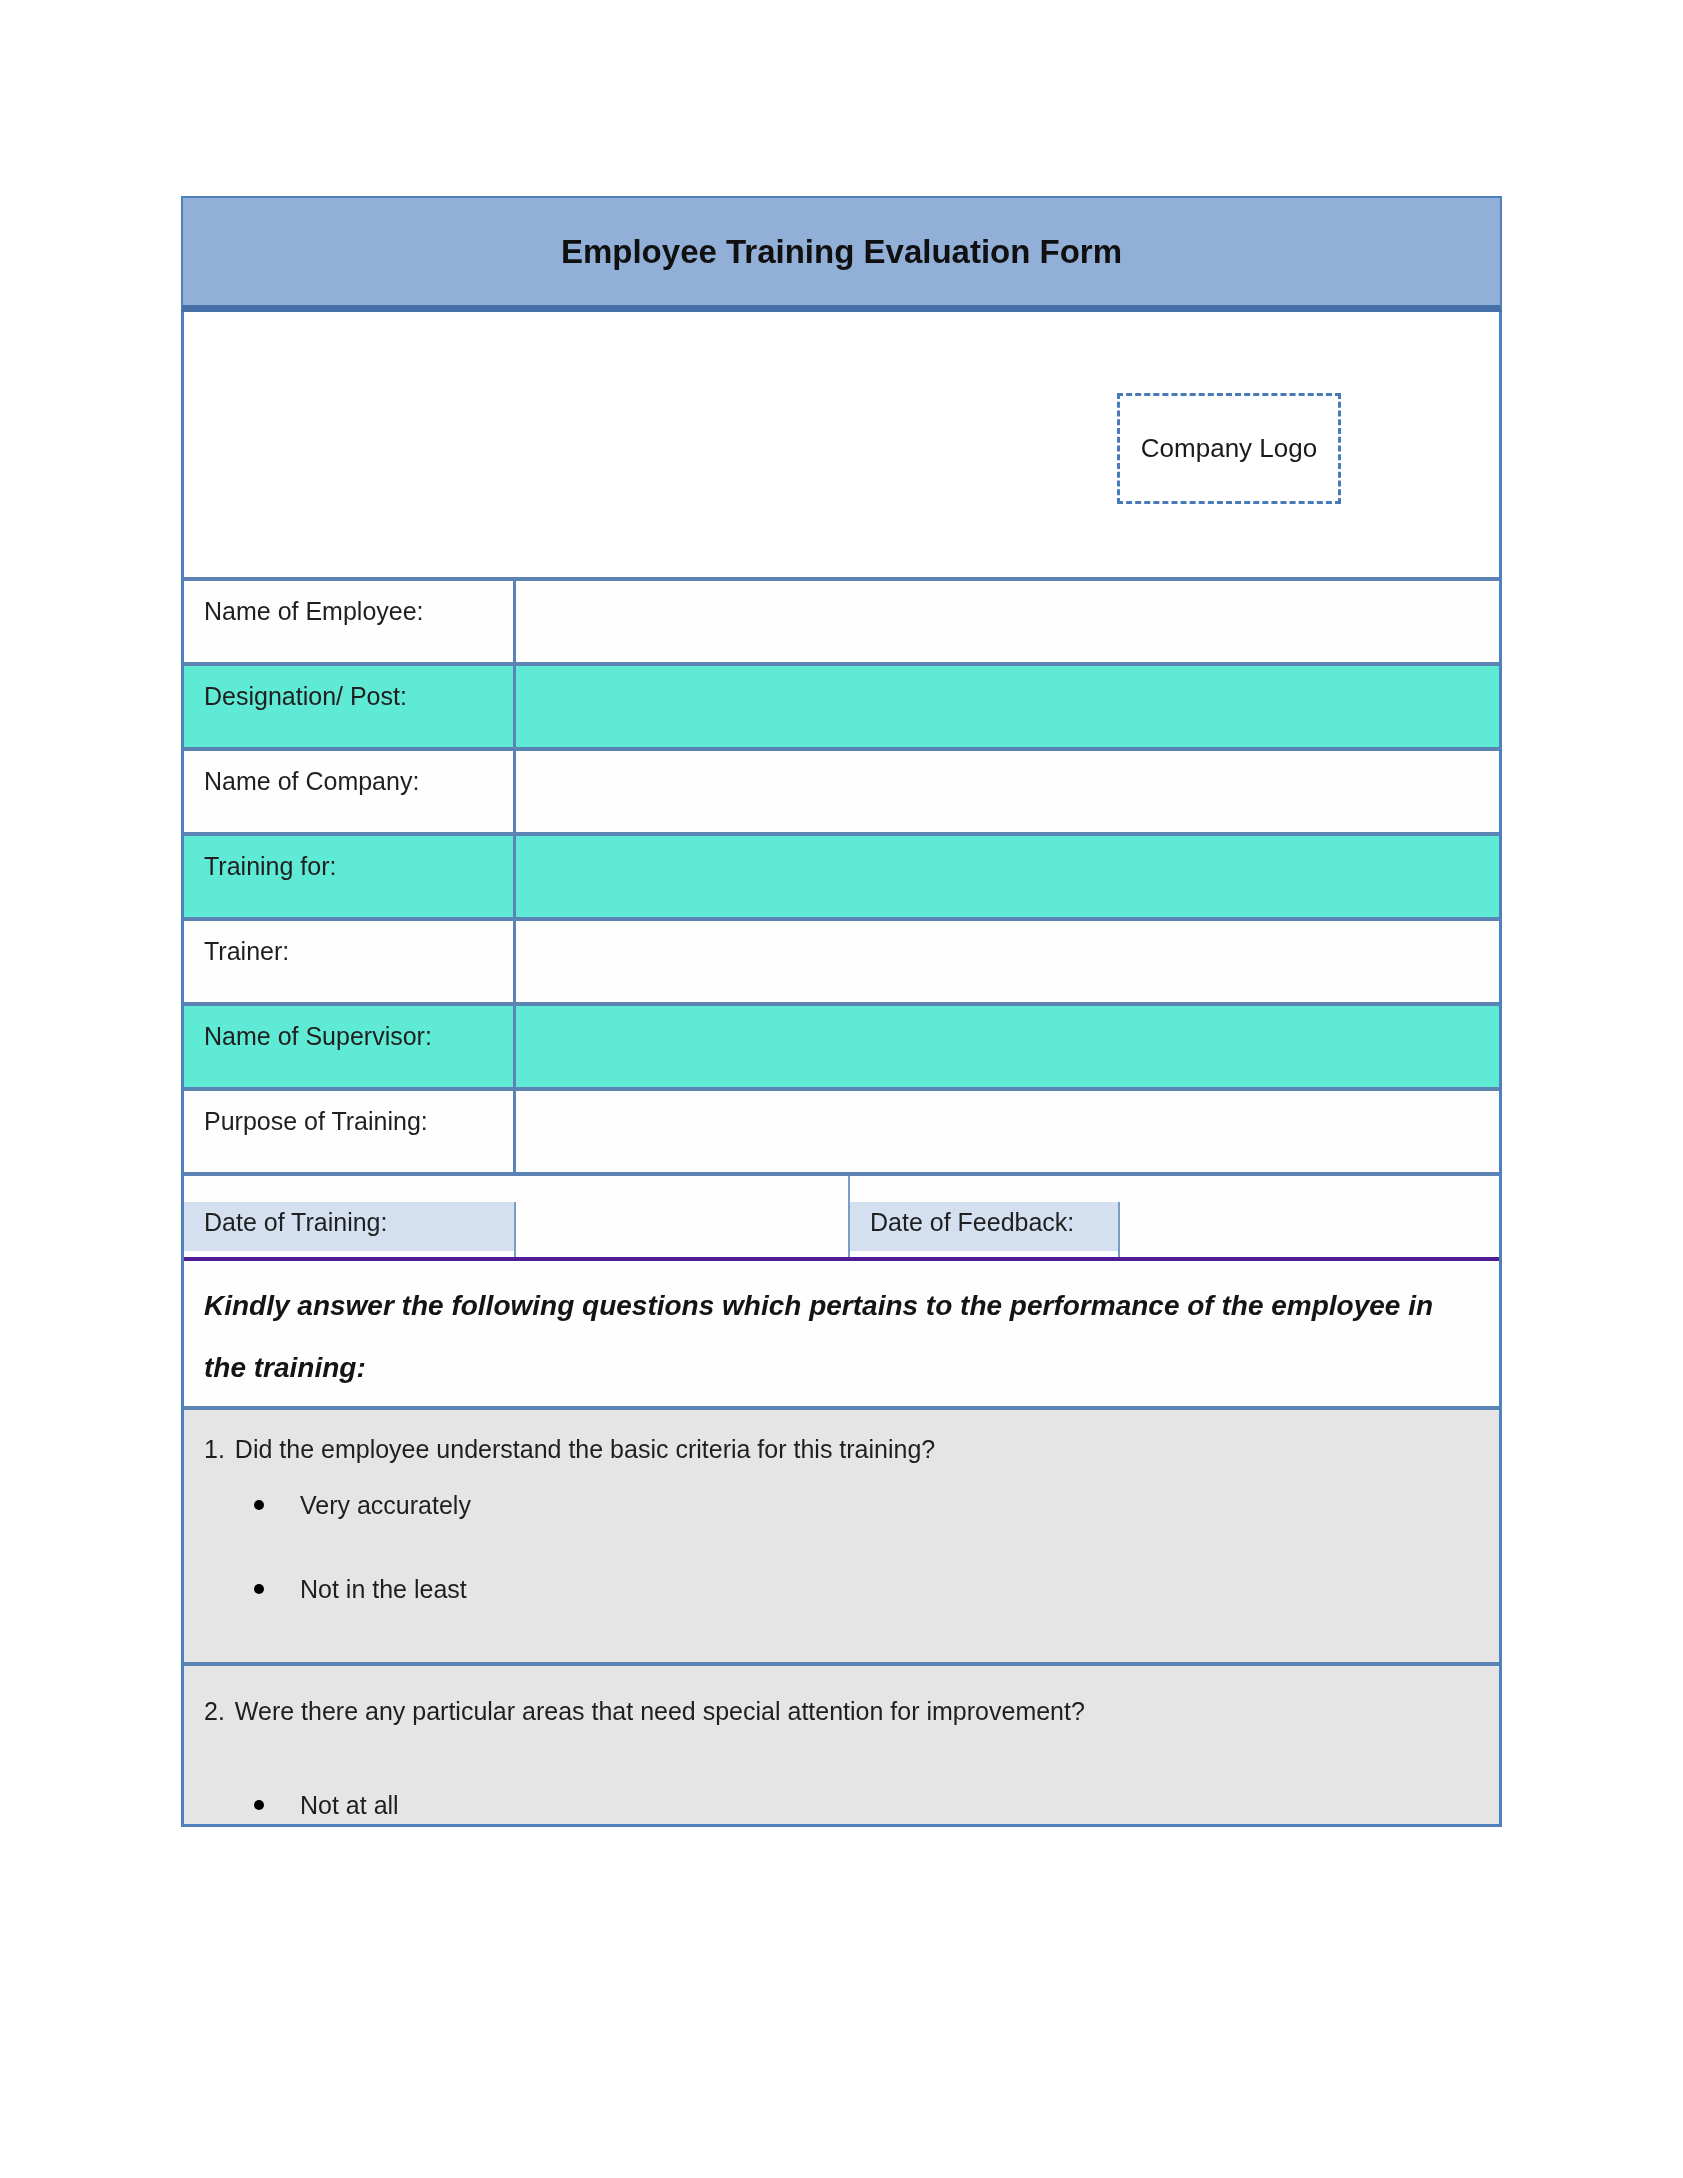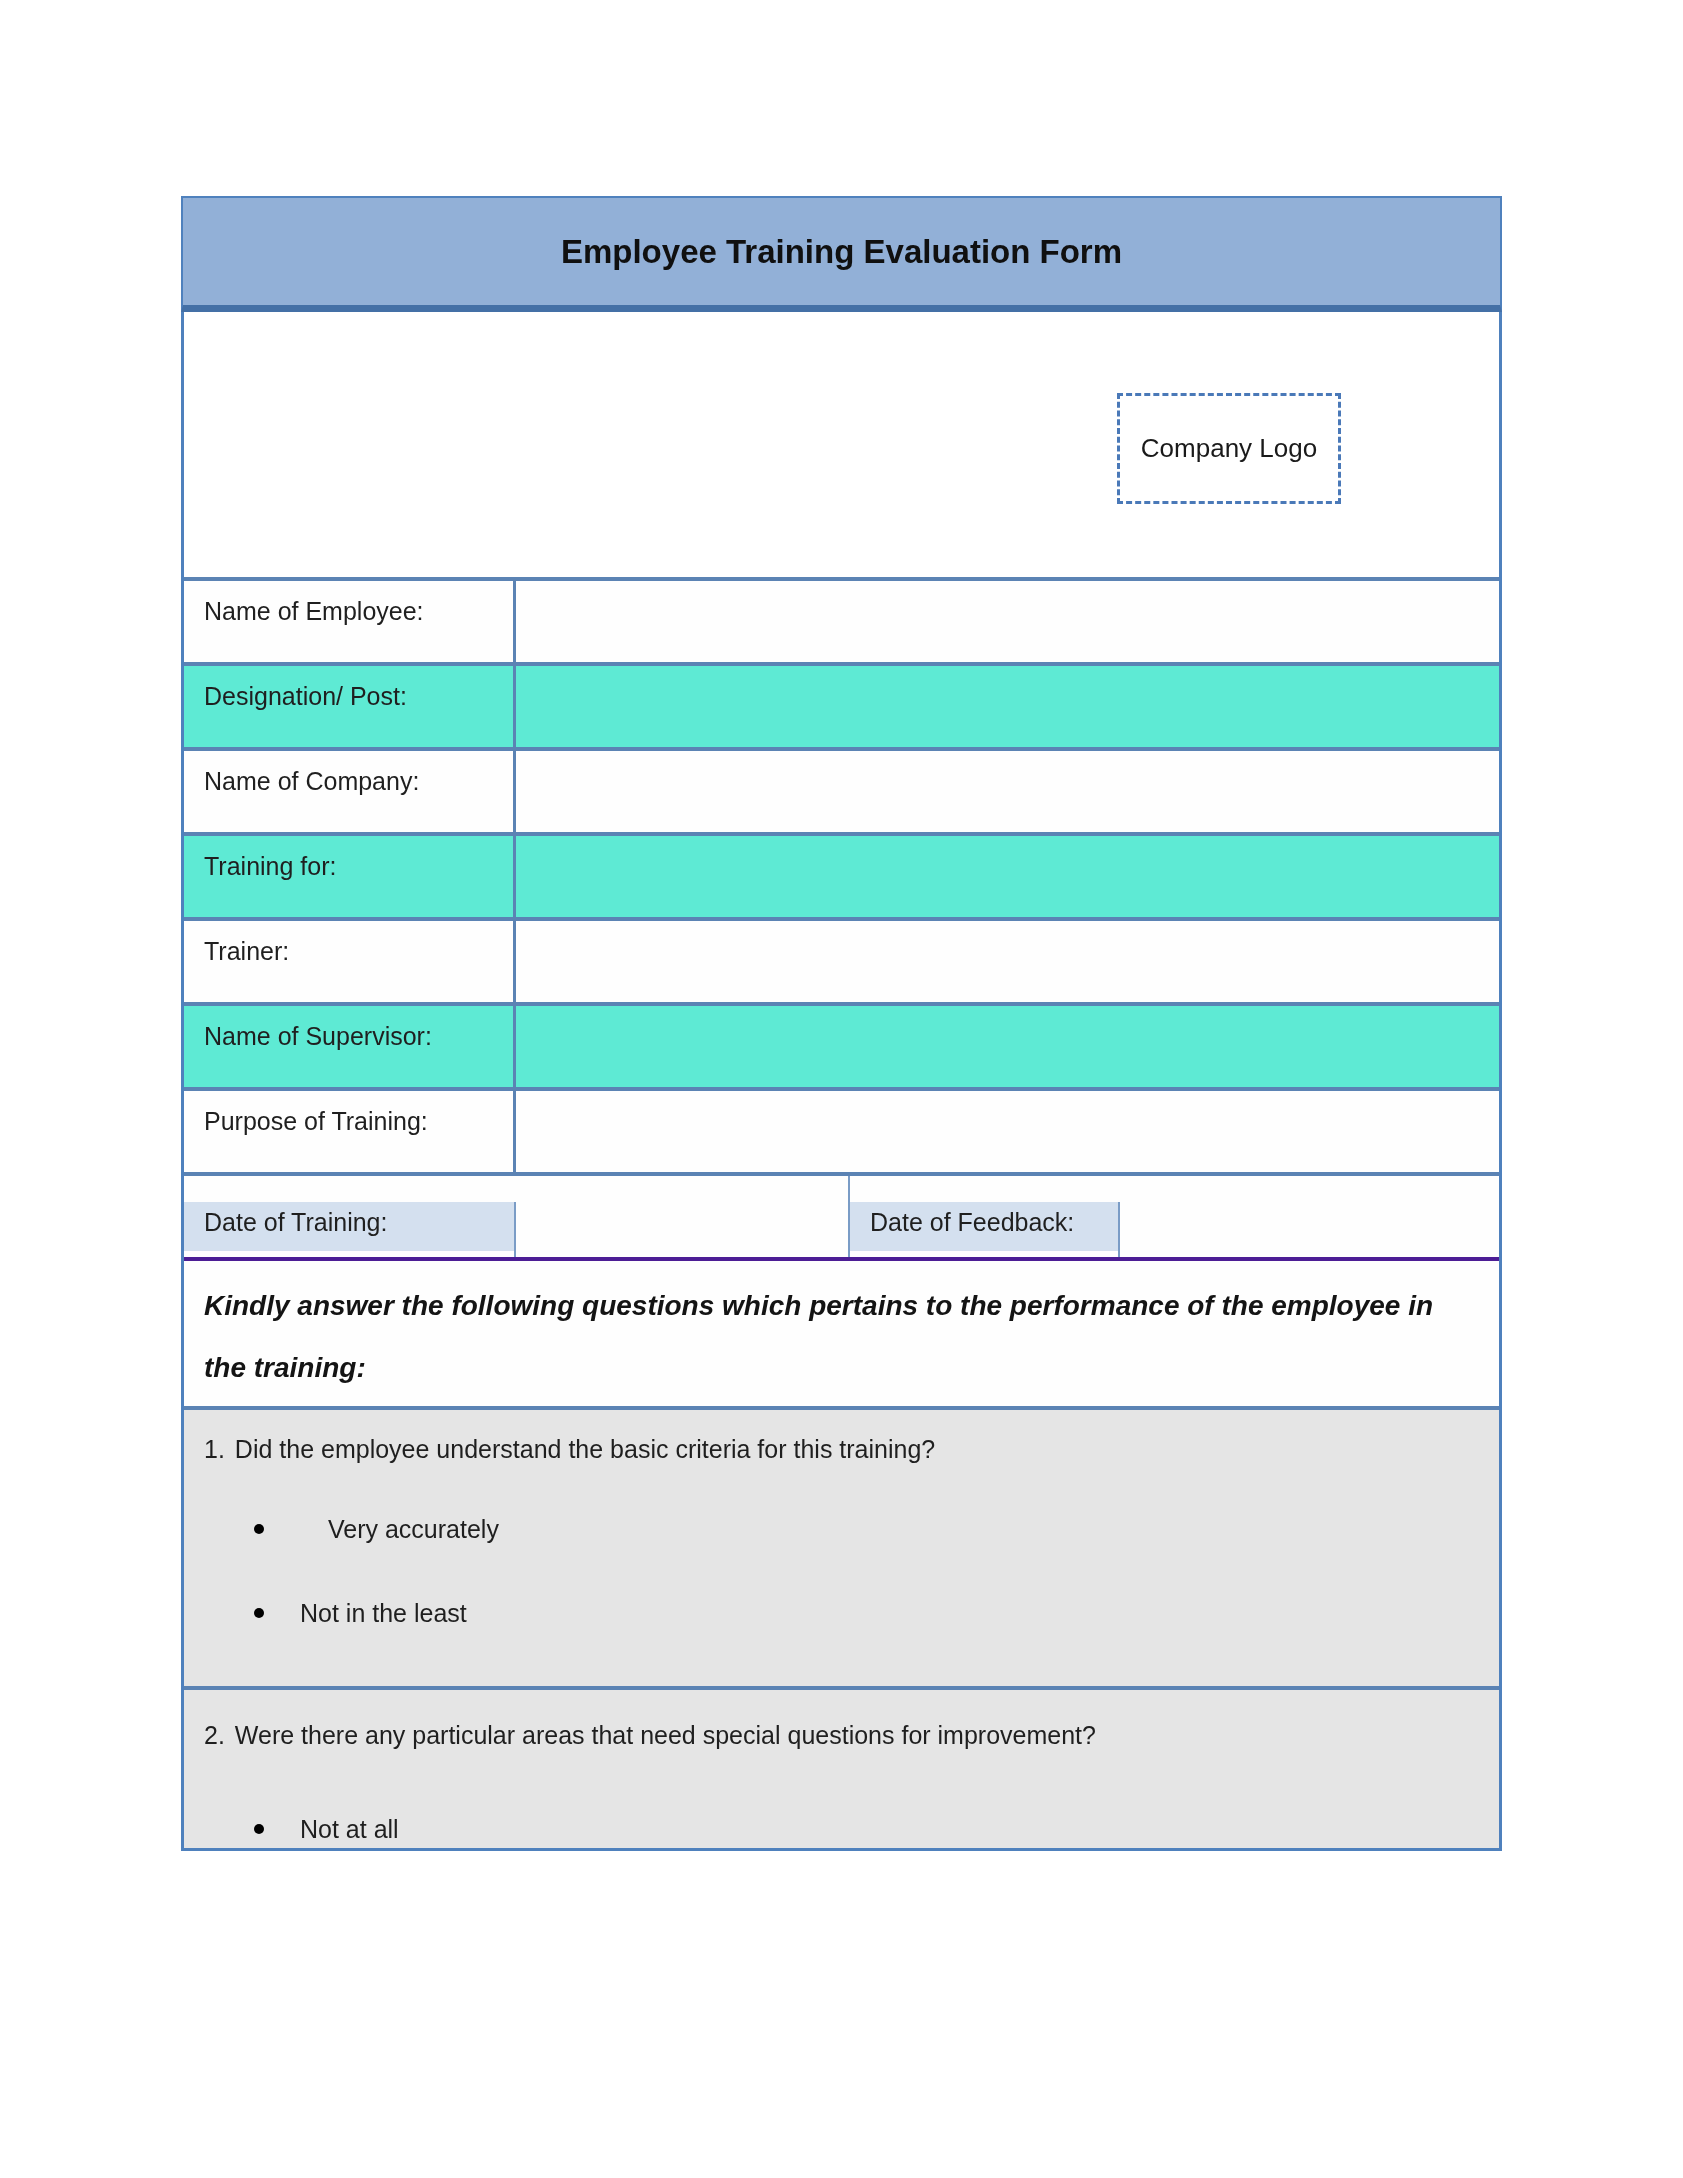--- a/index.html
+++ b/index.html
@@ -136,21 +136,21 @@
   }
   .bullet-dot {
     width: 10px;
     height: 10px;
     border-radius: 50%;
     background: #000000;
     margin-right: 36px;
     flex: none;
   }
   .question-1 { padding-bottom: 58px; }
-  .question-1 .option.first { margin-top: 50px; gap: 28px; }
+  .question-1 .option.first { margin-top: 26px; }
   .question-2 { padding-bottom: 4px; }
   .question-2 .q-text { padding-top: 30px; }
   .question-2 .option { margin-top: 64px; }
 </style>
 </head>
 <body>
 
 <div class="page">
   <div class="form">
 
@@ -239,21 +239,21 @@
           <span>Very accurately</span>
         </div>
         <div class="option">
           <span class="bullet-dot"></span>
           <span>Not in the least</span>
         </div>
       </div>
 
       <div class="question-section question-2">
         <div class="q-text">
-          <span class="q-num">2.</span><span>Were there any particular areas that need special questions for improvement?</span>
+          <span class="q-num">2.</span><span>Were there any particular areas that need special attention for improvement?</span>
         </div>
         <div class="option">
           <span class="bullet-dot"></span>
           <span>Not at all</span>
         </div>
       </div>
 
     </div>
   </div>
 </div>

